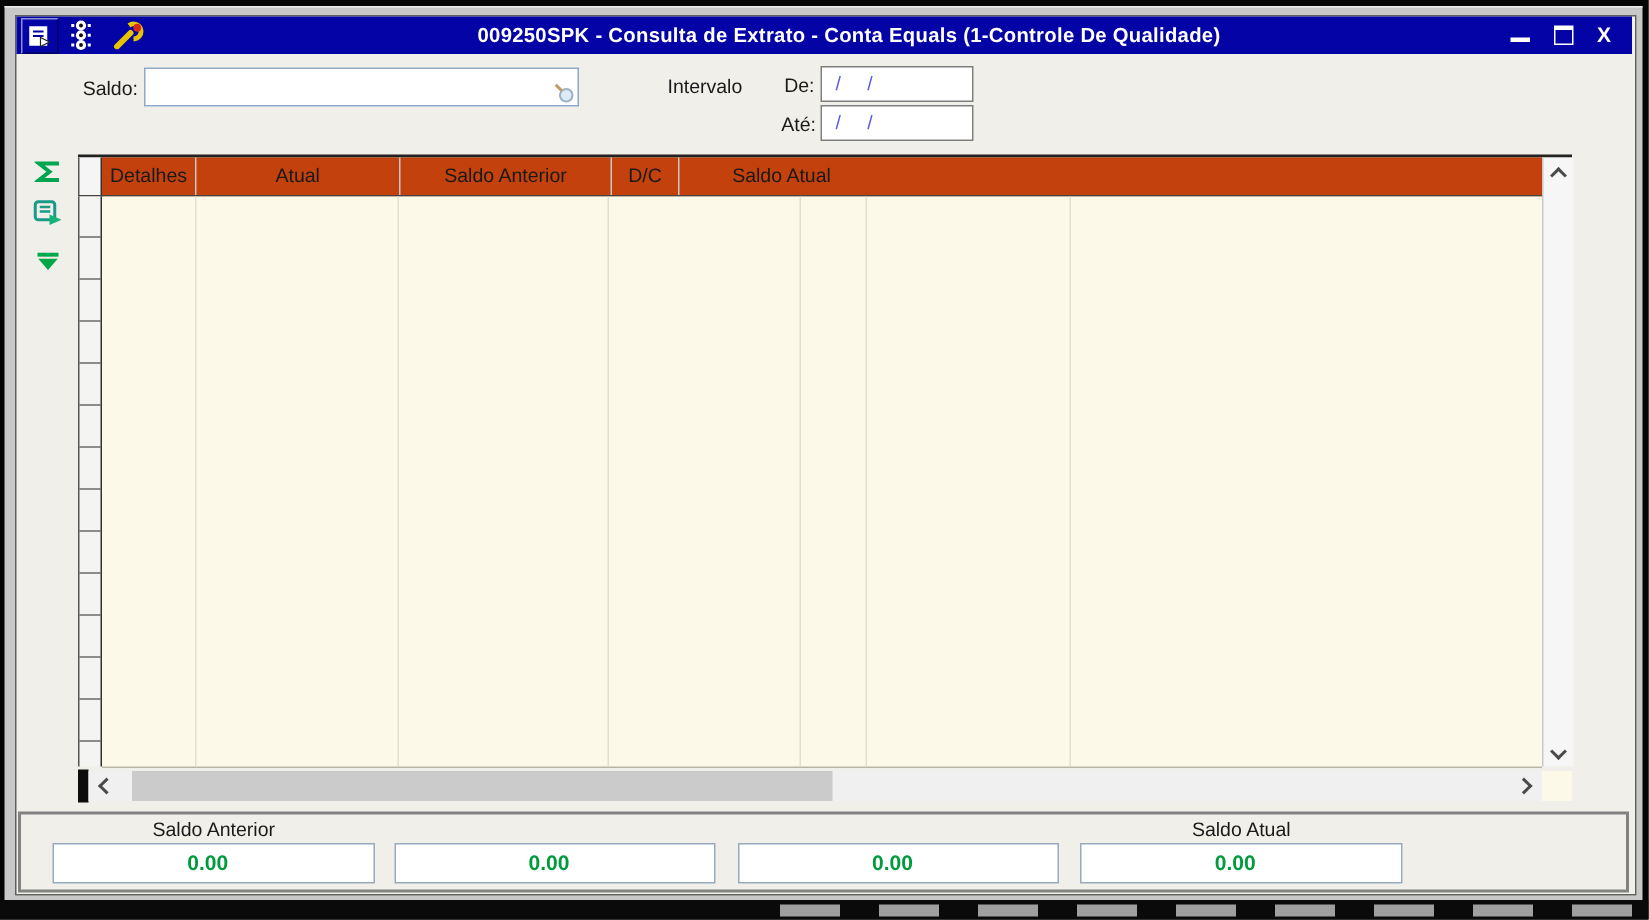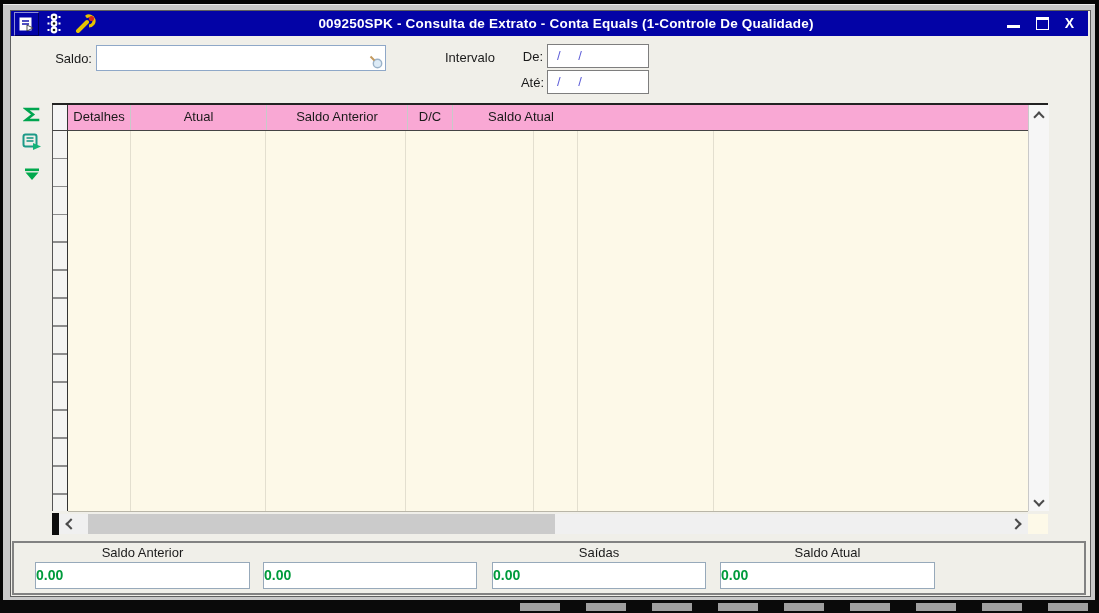--- a/index.html
+++ b/index.html
@@ -28,21 +28,21 @@
   .inputbox{position:absolute;background:#fff;border:1px solid #8FA8C8;}
   .datebox{position:absolute;background:#fff;border:1px solid #7e7e7e;}
   .mask{display:block;padding:3px 0 0 9px;color:#5C5CD8;font-size:13px;letter-spacing:7px;}
   .btn-consulta{position:absolute;left:658px;top:46px;width:76px;height:45px;background:#E2E2E2;
                 border:1px solid #8a8a8a;box-shadow:2px 2px 3px rgba(0,0,0,.25);
                 display:flex;flex-direction:column;align-items:center;justify-content:center;line-height:17px;cursor:default;}
 
   
   .grid-top-border{left:52px;top:103px;width:996px;height:2px;background:#222;}
   .sel-header{left:52px;top:105px;width:14px;height:25px;background:#F5F5F5;border-right:2px solid #333;border-bottom:1px solid #444;border-left:1px solid #555;}
-  .grid-header{left:68px;top:105px;width:960px;height:25px;background:#f9a8d4;border-bottom:1px solid #444;display:flex;}
+  .grid-header{left:68px;top:105px;width:960px;height:25px;background:#c2410c;border-bottom:1px solid #444;display:flex;}
   .gh-cell{height:25px;line-height:24px;text-align:center;border-right:1px solid #C9C9C9;overflow:hidden;white-space:nowrap;}
   .gh-cell:last-child{border-right:none;}
   .sel-col{left:52px;top:131px;width:14px;height:380px;border-right:2px solid #333;border-left:1px solid #555;
            background:repeating-linear-gradient(180deg,#F4F4F2 0px,#F4F4F2 26.5px,#8C8C8C 26.5px,#8C8C8C 28px);}
   .grid-body{left:68px;top:131px;width:960px;height:380px;background:#FDF9E8;border-bottom:1px solid #b9b6a8;}
   .col-sep{position:absolute;top:0;bottom:0;width:1px;background:#E3DFCF;}
 
   
   .vsb{left:1028px;top:105px;width:20px;height:406px;background:#F6F6F6;border-left:1px solid #C9C9C9;}
   .hsb{left:59px;top:514px;width:969px;height:20px;background:#F0F0F0;}
@@ -56,21 +56,21 @@
   .chev-right{transform:rotate(-45deg);}
   .sb-arrow{position:absolute;display:flex;align-items:center;justify-content:center;width:20px;height:20px;}
 
   
   .side-ic{position:absolute;left:20px;width:24px;height:24px;display:flex;align-items:center;justify-content:center;cursor:pointer;}
 
   
   .summary{left:12px;top:541px;width:1070px;height:50px;border:2px solid #828282;}
   .sum-label{position:absolute;top:545px;height:15px;line-height:15px;text-align:center;}
   .sum-field{position:absolute;top:562px;height:25px;background:#fff;border:1px solid #97A9BA;}
-  .sum-val{display:block;text-align:left;padding:4px 8px 0 0;color:#009B3C;font-weight:bold;font-size:14px;}
+  .sum-val{display:block;text-align:center;padding:4px 8px 0 0;color:#009B3C;font-weight:bold;font-size:14px;}
 
   
   .desk-strip{left:0;top:600px;width:1099px;height:13px;background:#0a0a0a;}
   .desk-dashes{position:absolute;left:520px;top:3px;width:579px;height:8px;
                background:repeating-linear-gradient(90deg,#9f9f9f 0 40px,transparent 40px 66px);}
 </style>
 </head>
 <body>
 
 <div class="page">
@@ -200,21 +200,20 @@
 
   <div class="sum-label" style="left:35px;width:215px;">Saldo Anterior</div>
   <div class="sum-field" style="left:35px;width:213px;">
     <span class="sum-val">0.00</span>
   </div>
 
   <div class="sum-field" style="left:263px;width:212px;">
     <span class="sum-val">0.00</span>
   </div>
 
-  <div class="sum-label" style="left:492px;width:214px;">Saídas</div>
   <div class="sum-field" style="left:492px;width:212px;">
     <span class="sum-val">0.00</span>
   </div>
 
   <div class="sum-label" style="left:720px;width:215px;">Saldo Atual</div>
   <div class="sum-field" style="left:720px;width:213px;">
     <span class="sum-val">0.00</span>
   </div>
 
   <div class="abs desk-strip">

